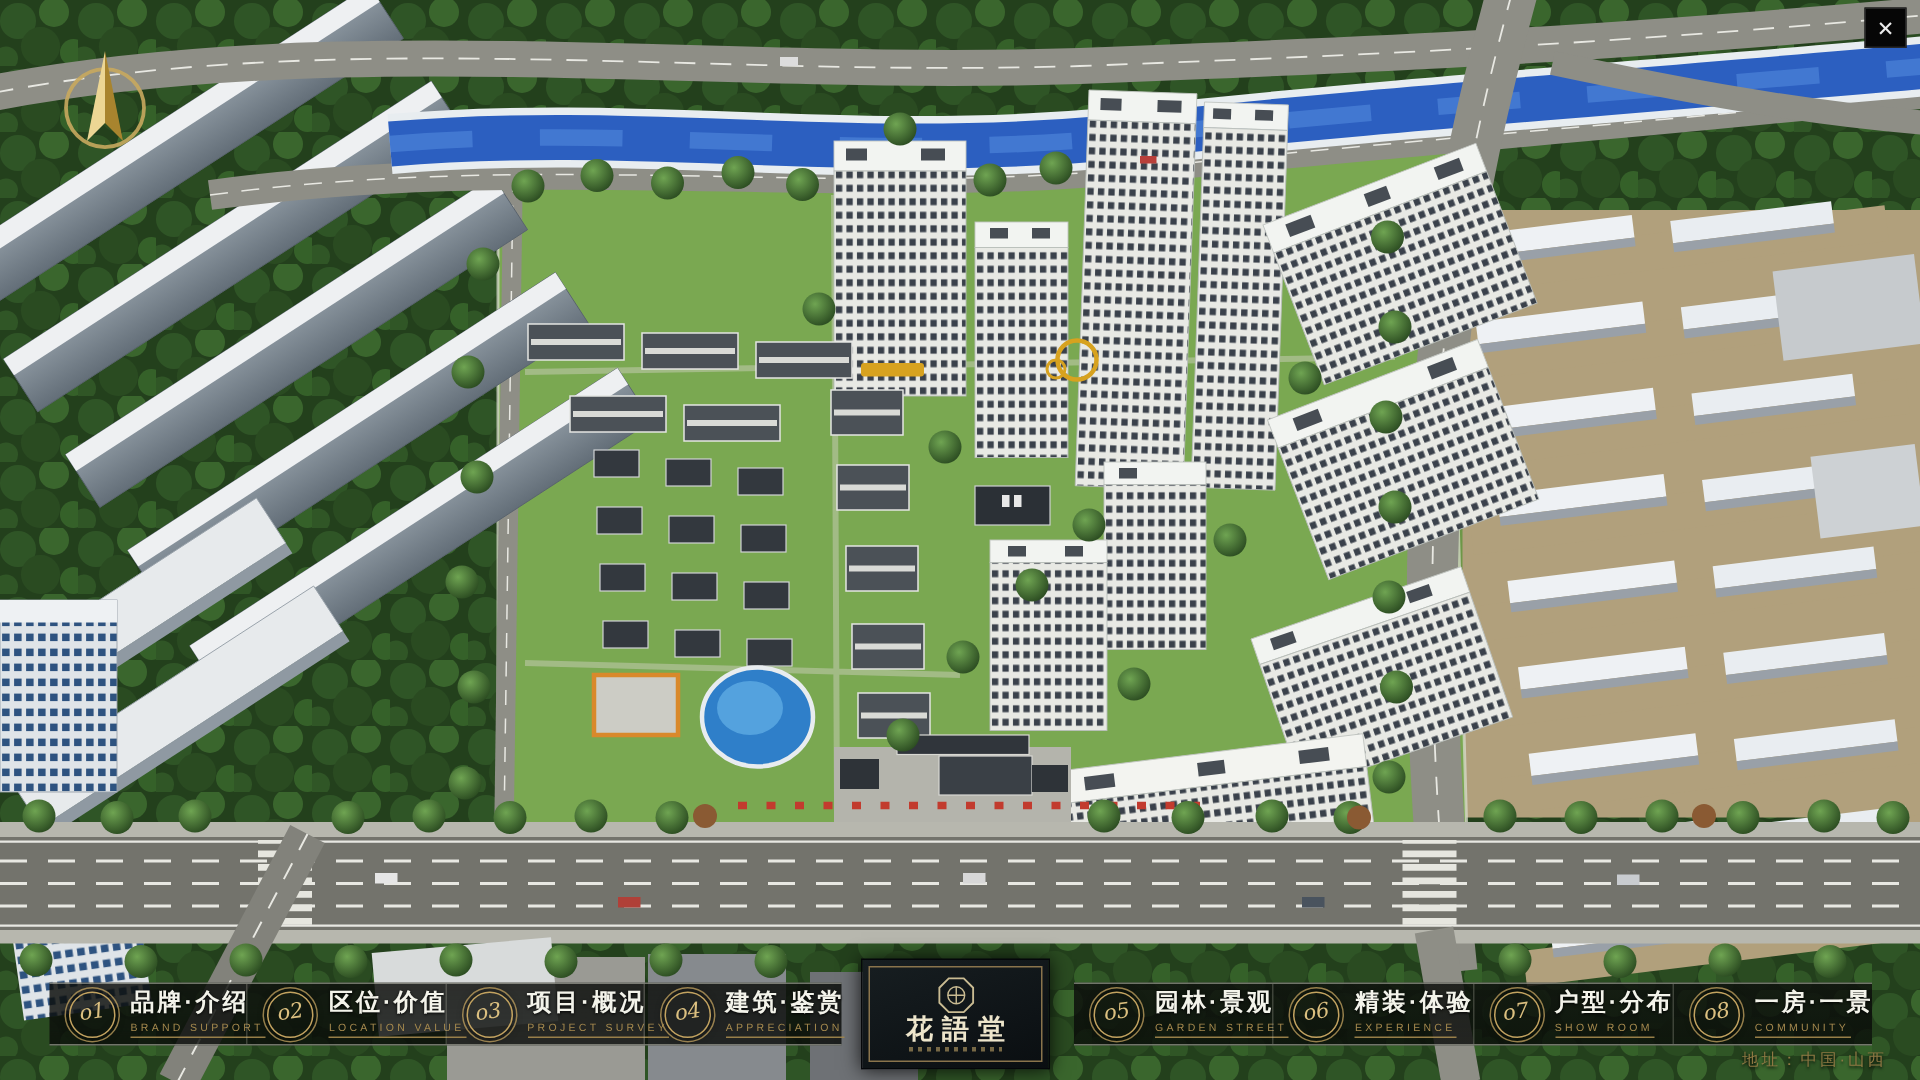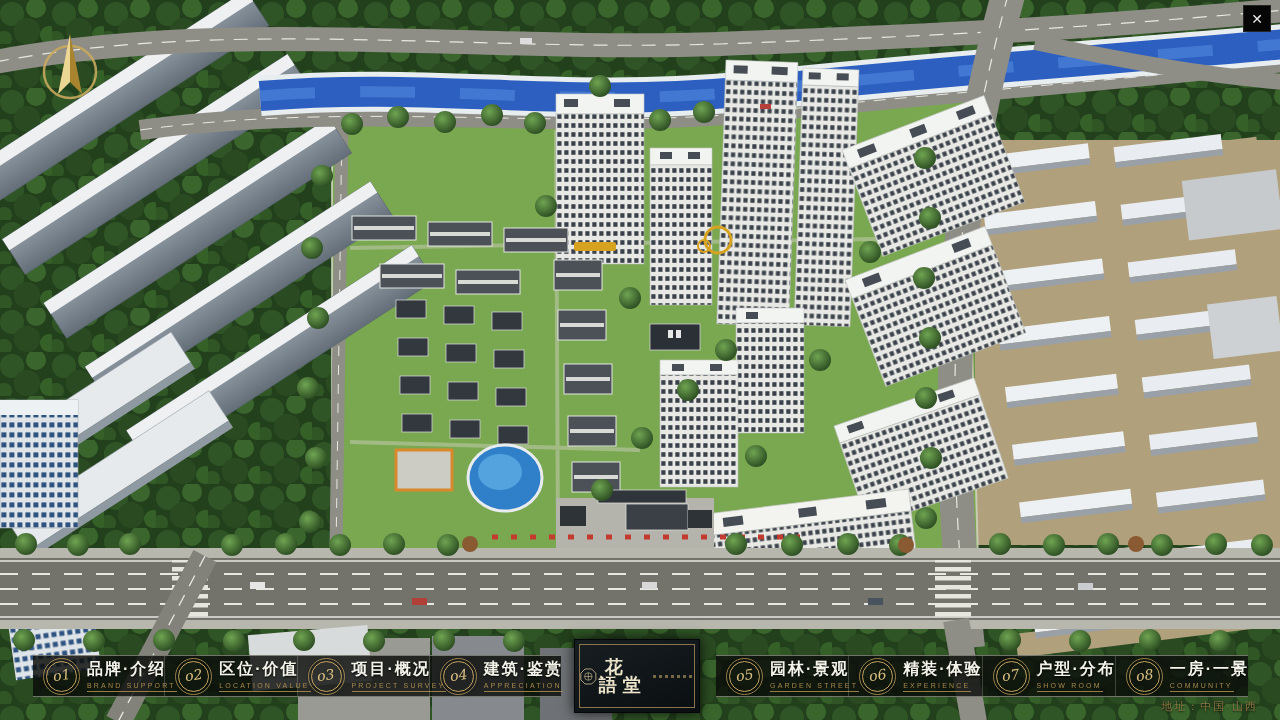--- a/index.html
+++ b/index.html
@@ -21,21 +21,21 @@
   .badge .num{font-family:"DejaVu Serif",serif;font-style:italic;font-size:14px;color:#dcc080;transform:translateY(-1px) rotate(-8deg);}
   .txt{display:flex;flex-direction:column;justify-content:center;min-width:0;}
   .zh{font-size:16px;font-weight:700;color:#f3f3ea;letter-spacing:2px;line-height:1.15;white-space:nowrap;text-shadow:0 1px 2px #000;}
   .en{align-self:flex-start;font-size:7px;color:#a5894e;letter-spacing:2.2px;border-bottom:1px solid rgba(165,137,78,.9);
     padding:2px 1px 2px 0;margin-top:2px;white-space:nowrap;transform-origin:left center;}
 
   
   .logo-panel{position:absolute;left:574px;top:639px;width:126px;height:74px;box-sizing:border-box;
     background:linear-gradient(160deg,#171e21,#0a0e11);border:1px solid #05070a;
     box-shadow:0 0 12px rgba(0,0,0,.8);cursor:pointer;}
-  .logo-inner{position:absolute;inset:4px;border:1px solid #8a744c;display:flex;flex-direction:row;
+  .logo-inner{position:absolute;inset:4px;border:1px solid #8a744c;display:flex;flex-direction:column;
     align-items:center;justify-content:center;gap:2px;}
   .logo-title{font-family:"DejaVu Serif",serif;font-size:18px;font-weight:700;color:#ede5cb;
     letter-spacing:6px;text-indent:6px;line-height:1;}
   .logo-tagline{width:62px;height:3px;background:repeating-linear-gradient(90deg,rgba(175,150,95,.65) 0 3px,transparent 3px 6px);}
 
   
   .address{position:absolute;right:22px;top:699px;font-size:11px;color:#8e7843;letter-spacing:2px;
     text-shadow:0 1px 2px rgba(0,0,0,.8);}
   .close-btn{position:absolute;left:1243px;top:5px;width:28px;height:27px;background:#060606;color:#ececec;
     font-size:14px;line-height:26px;text-align:center;border:1px solid #262626;cursor:pointer;padding:0;

